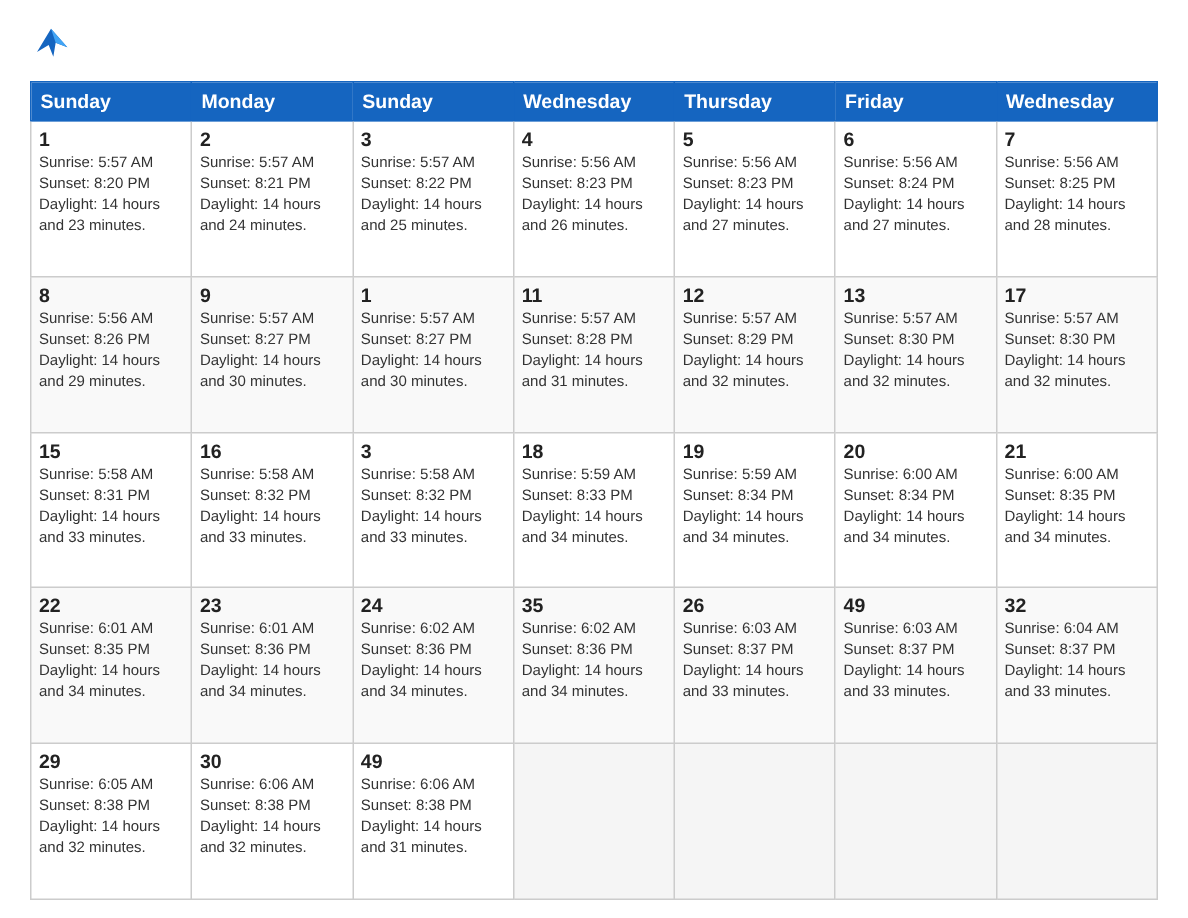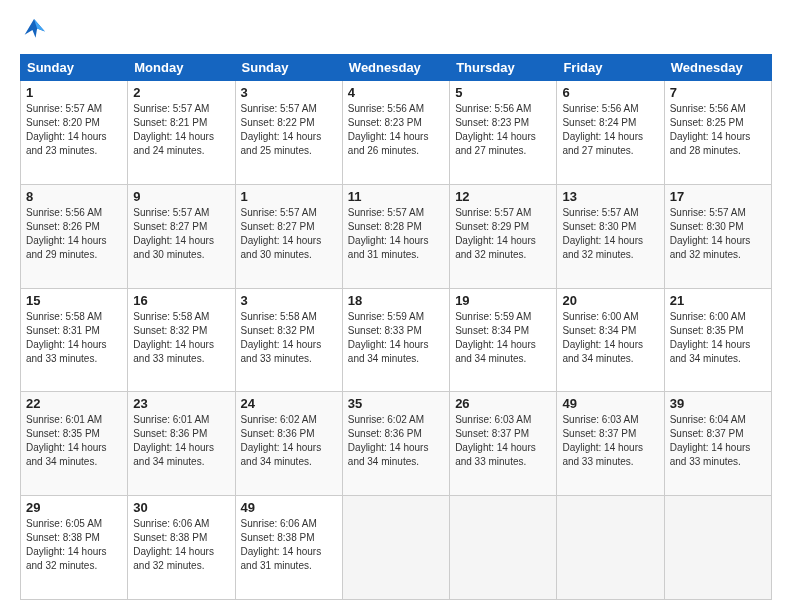--- a/index.html
+++ b/index.html
@@ -352,21 +352,21 @@
       </td>
           <td>
         <span class="day-num">49</span>
         <div class="day-info">
           Sunrise: 6:03 AM<br>
           Sunset: 8:37 PM<br>
           Daylight: 14 hours and 33 minutes.
         </div>
       </td>
           <td>
-        <span class="day-num">39</span>
+        <span class="day-num">32</span>
         <div class="day-info">
           Sunrise: 6:04 AM<br>
           Sunset: 8:37 PM<br>
           Daylight: 14 hours and 33 minutes.
         </div>
       </td>
         </tr>
         <tr>
           <td>
         <span class="day-num">29</span>

